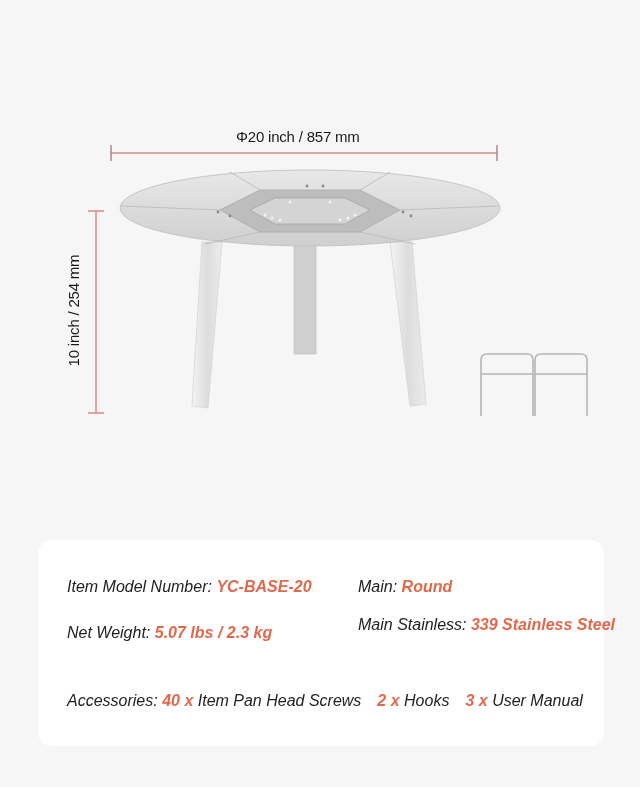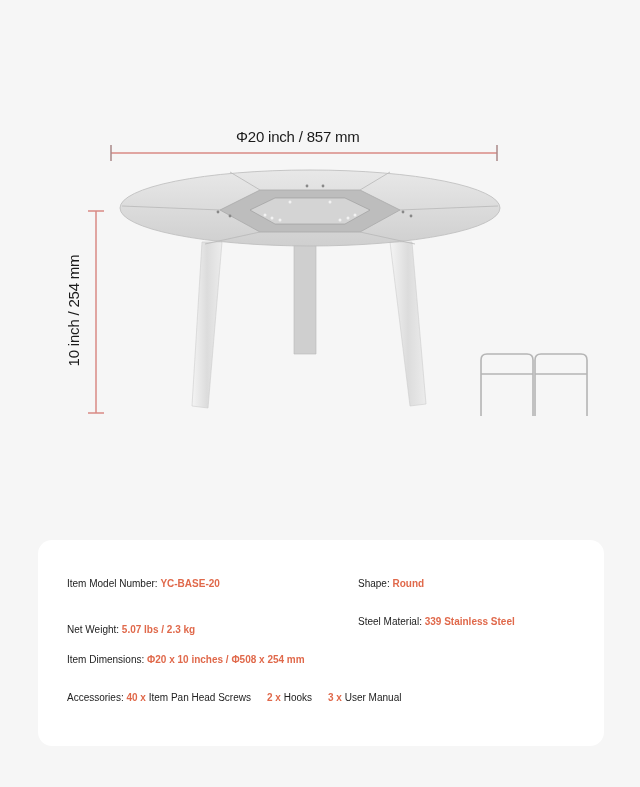--- a/index.html
+++ b/index.html
@@ -1,19 +1,19 @@
 <!DOCTYPE html>
 <html><head>
 <meta charset="utf-8">
 <style>
   html, body { margin:0; padding:0; }
   body { width:640px; height:787px; background:#f6f6f6; position:relative; overflow:hidden; font-family:"Liberation Sans", sans-serif; color:#1e1e1e; }
   .dim-label { position:absolute; font-size:15px; font-weight:400; color:#1a1a1a; letter-spacing:-0.2px; }
   .card { position:absolute; left:38px; top:540px; width:566px; height:206px; background:#ffffff; border-radius:14px; }
-  .row { position:absolute; font-size:10px; white-space:nowrap; color:#222; }
+  .row { position:absolute; font-size:16px; white-space:nowrap; color:#222;font-style:italic; }
   .accent { color:#e0694b; font-weight:700; }
   .gap { display:inline-block; width:16px; }
 </style>
 </head>
 <body>
 
 <div class="dim-label" style="left:236px;top:128px;">Φ20 inch / 857 mm</div>
 <svg style="position:absolute;left:108px;top:140px;" width="392" height="24">
   <line x1="3" y1="13" x2="389" y2="13" stroke="#d98a84" stroke-width="1.5"></line>
   <line x1="3" y1="5" x2="3" y2="21" stroke="#a88" stroke-width="1.5"></line>
@@ -84,27 +84,24 @@
     <path d="M60,66 L60,10 Q60,4 66,4 L106,4 Q112,4 112,10 L112,66"></path>
     <line x1="60" y1="24" x2="112" y2="24"></line>
   </g>
 </svg>
 
 <div class="card">
   <div class="row" style="left:29px;top:38px;">
     <span>Item Model Number: </span><span class="accent">YC-BASE-20</span>
   </div>
   <div class="row" style="left:320px;top:38px;">
-    <span>Shape: </span><span class="accent">Round</span>
+    <span>Main: </span><span class="accent">Round</span>
   </div>
   <div class="row" style="left:29px;top:84px;">
     <span>Net Weight: </span><span class="accent">5.07 lbs / 2.3 kg</span>
   </div>
   <div class="row" style="left:320px;top:76px;">
-    <span>Steel Material: </span><span class="accent">339 Stainless Steel</span>
-  </div>
-  <div class="row" style="left:29px;top:114px;">
-    <span>Item Dimensions: </span><span class="accent">Φ20 x 10 inches / Φ508 x 254 mm</span>
+    <span>Main Stainless: </span><span class="accent">339 Stainless Steel</span>
   </div>
   <div class="row" style="left:29px;top:152px;">
     <span>Accessories: </span><span class="accent">40 x</span> <span>Item Pan Head Screws</span><span class="gap"></span><span class="accent">2 x</span> <span>Hooks</span><span class="gap"></span><span class="accent">3 x</span> <span>User Manual</span>
   </div>
 </div>
 
 </body></html>

